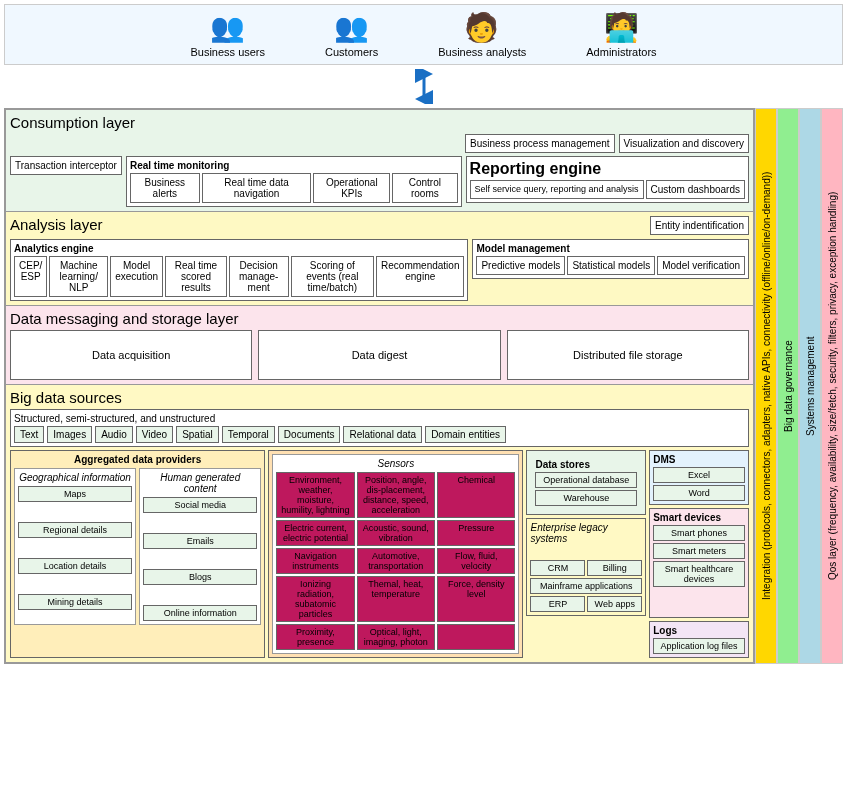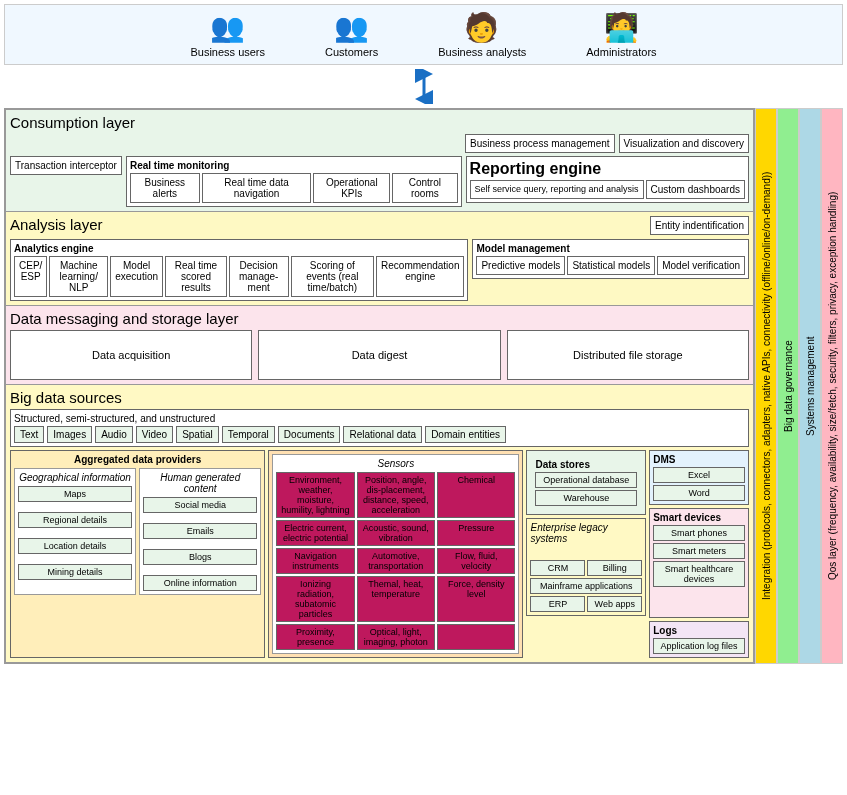--- a/index.html
+++ b/index.html
@@ -286,21 +286,21 @@
     .geo-title, .human-title {
       font-size: 10px;
       text-align: center;
       margin-bottom: 3px;
       font-style: italic;
     }
     
     .geo-items, .human-items {
       display: flex;
       flex-direction: column;
-      gap: 10px;
+      gap: 20px;
     }
     
     .small-tag {
       border: 1px solid #666;
       padding: 2px 4px;
       background: #e8f5e9;
       font-size: 9px;
       text-align: center;
     }
     

